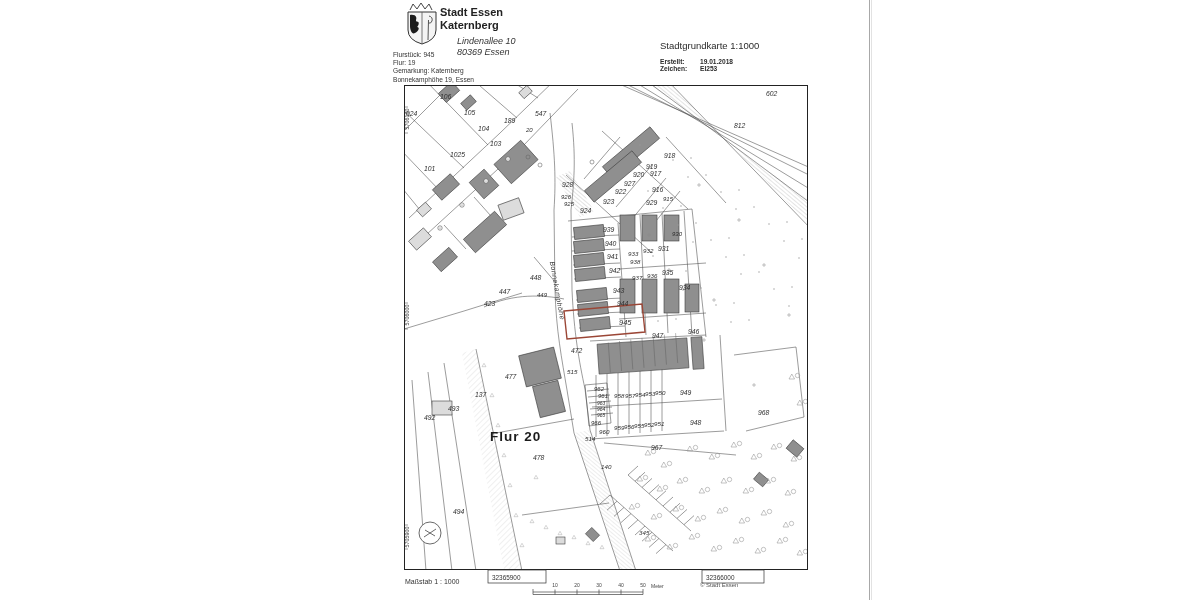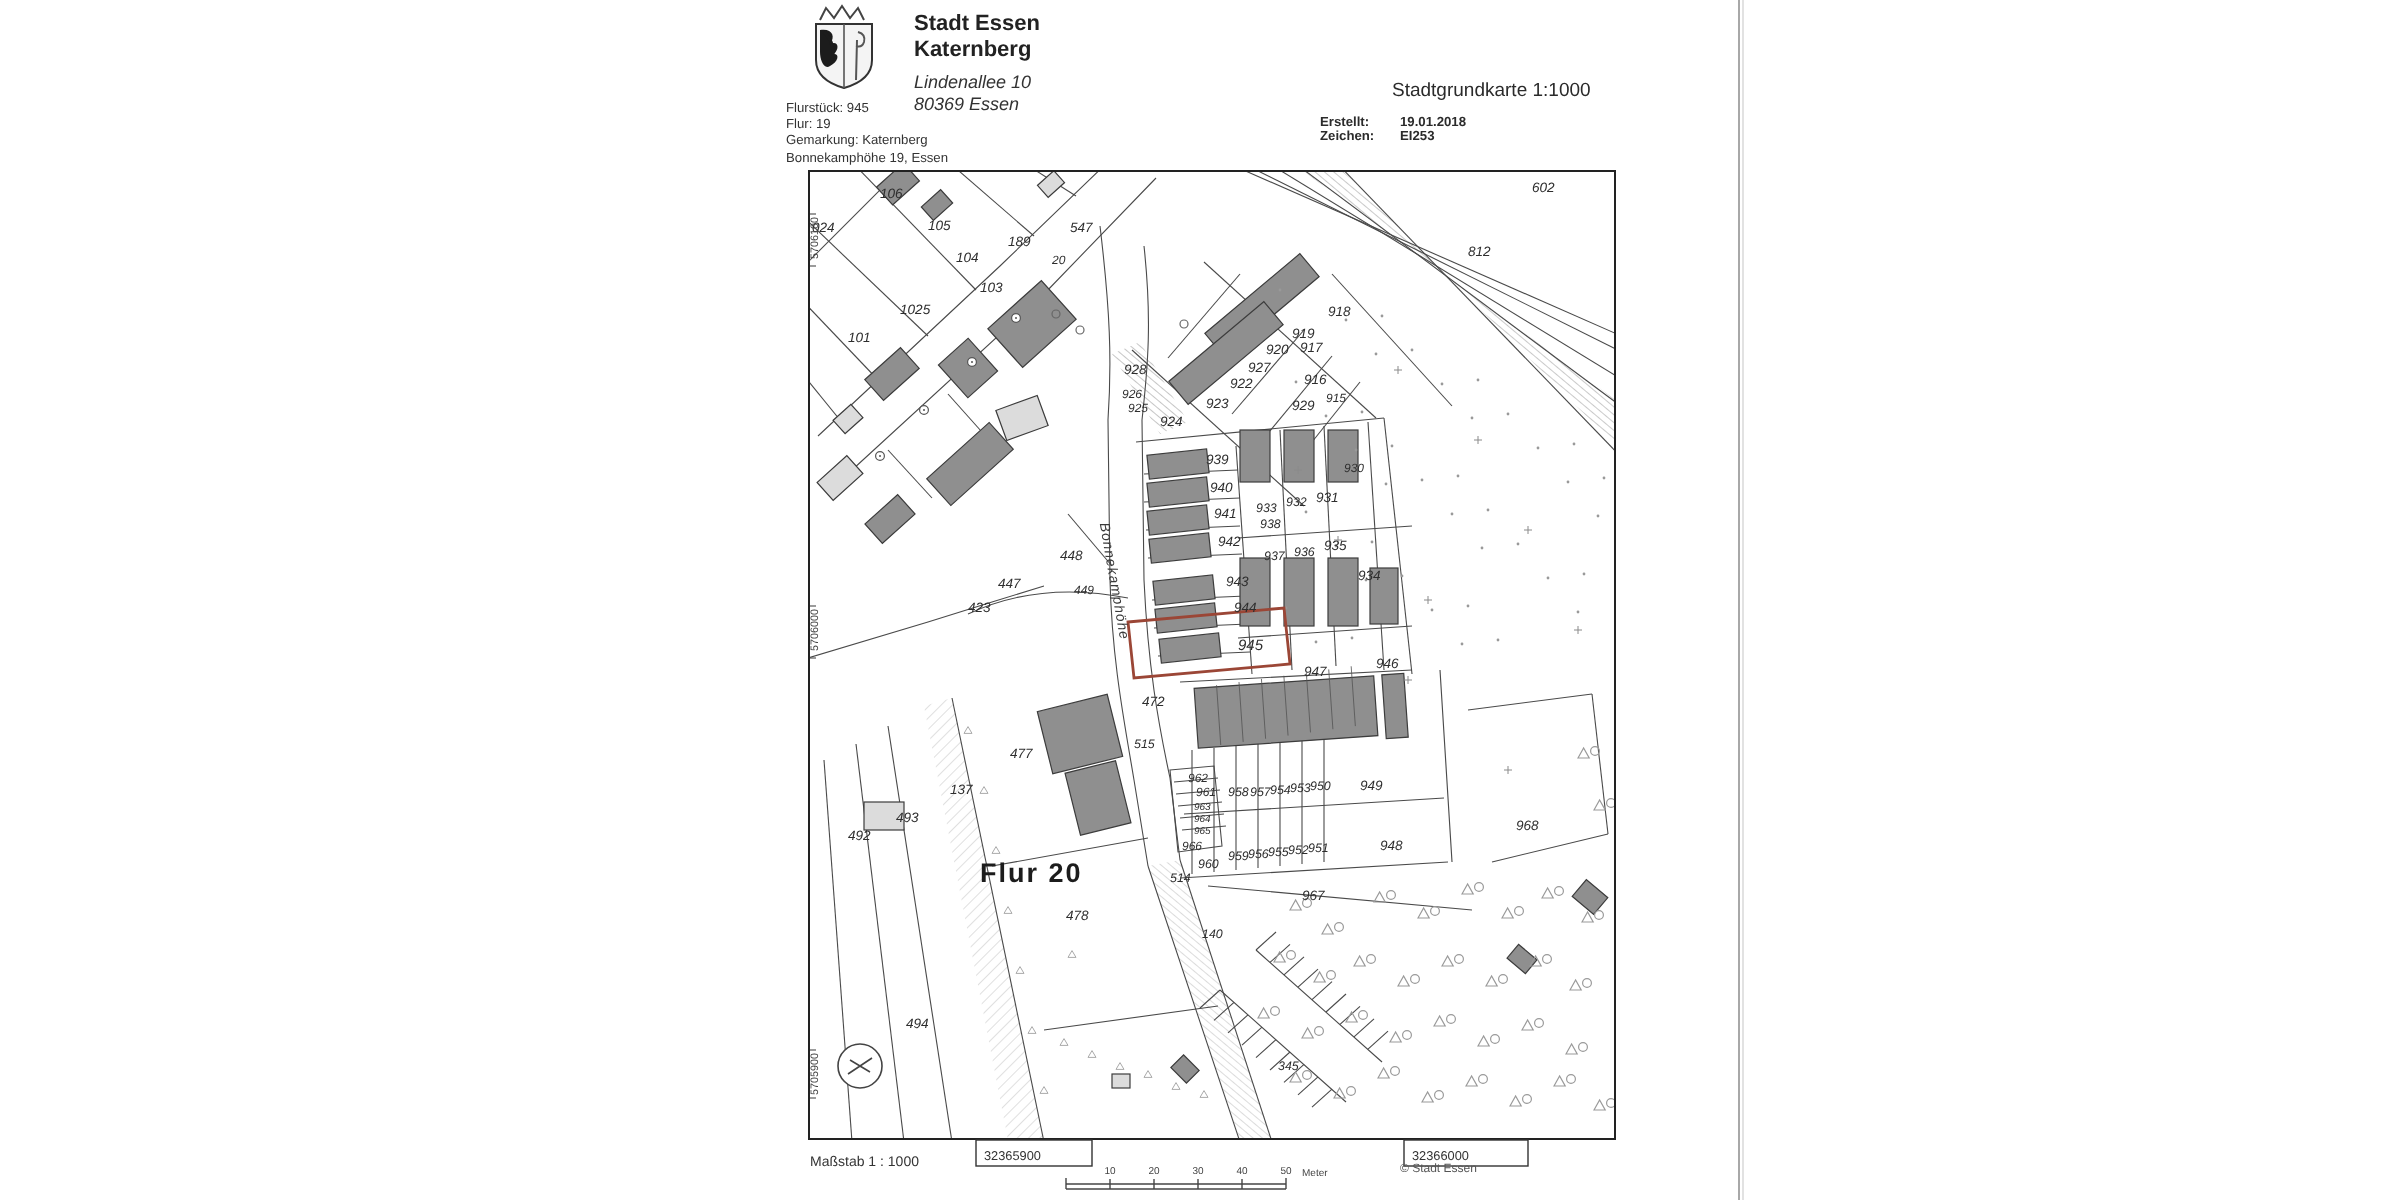--- a/index.html
+++ b/index.html
@@ -34,37 +34,37 @@
 
   <svg class="abs" style="left:396px;top:0px" width="52" height="50" viewBox="0 0 44 50">
     <polyline points="10,10 13,4 17,9 21,3 25,9 29,4 32,10" fill="none" stroke="#444" stroke-width="1"></polyline>
     <path d="M8,12 L36,12 L36,30 Q36,40 22,44 Q8,40 8,30 Z" fill="#f4f4f4" stroke="#333" stroke-width="1"></path>
     <line x1="22" y1="12" x2="22" y2="44" stroke="#555" stroke-width="0.8"></line>
     <path d="M10,15 C16,14 18,18 15,22 C19,20 20,24 17,27 C20,27 19,31 15,33 C12,35 10,30 10,26 Z" fill="#1c1c1c"></path>
     <path d="M12,16 q6,6 4,14" stroke="#1c1c1c" stroke-width="1.6" fill="none"></path>
     <path d="M29,16 q4,1 3,5 q-1,3 -4,2 M28.5,20 L28,40" stroke="#555" stroke-width="1" fill="none"></path>
   </svg>
 
-  <div class="abs office-name" style="left:457px;top:6px">
+  <div class="abs office-name" style="left:440px;top:6px">
     <div>Stadt Essen</div>
     <div>Katernberg</div>
   </div>
   <div class="abs office-addr" style="left:457px;top:30px">
     <div>Lindenallee 10</div>
     <div>80369 Essen</div>
   </div>
 
   <div class="abs parcel-info" style="left:393px;top:51px">
     <div>Flurstück: 945</div>
     <div>Flur: 19</div>
     <div>Gemarkung: Katernberg</div>
     <div>Bonnekamphöhe 19, Essen</div>
   </div>
 
-  <div class="abs map-type" style="left:696px;top:40px">Stadtgrundkarte 1:1000</div>
+  <div class="abs map-type" style="left:660px;top:40px">Stadtgrundkarte 1:1000</div>
   <div class="abs meta" style="left:660px;top:58px">
     <div class="row">
       <span class="lab">Erstellt:</span>
       <span class="val">19.01.2018</span>
     </div>
     <div class="row">
       <span class="lab">Zeichen:</span>
       <span class="val">EI253</span>
     </div>
   </div>

